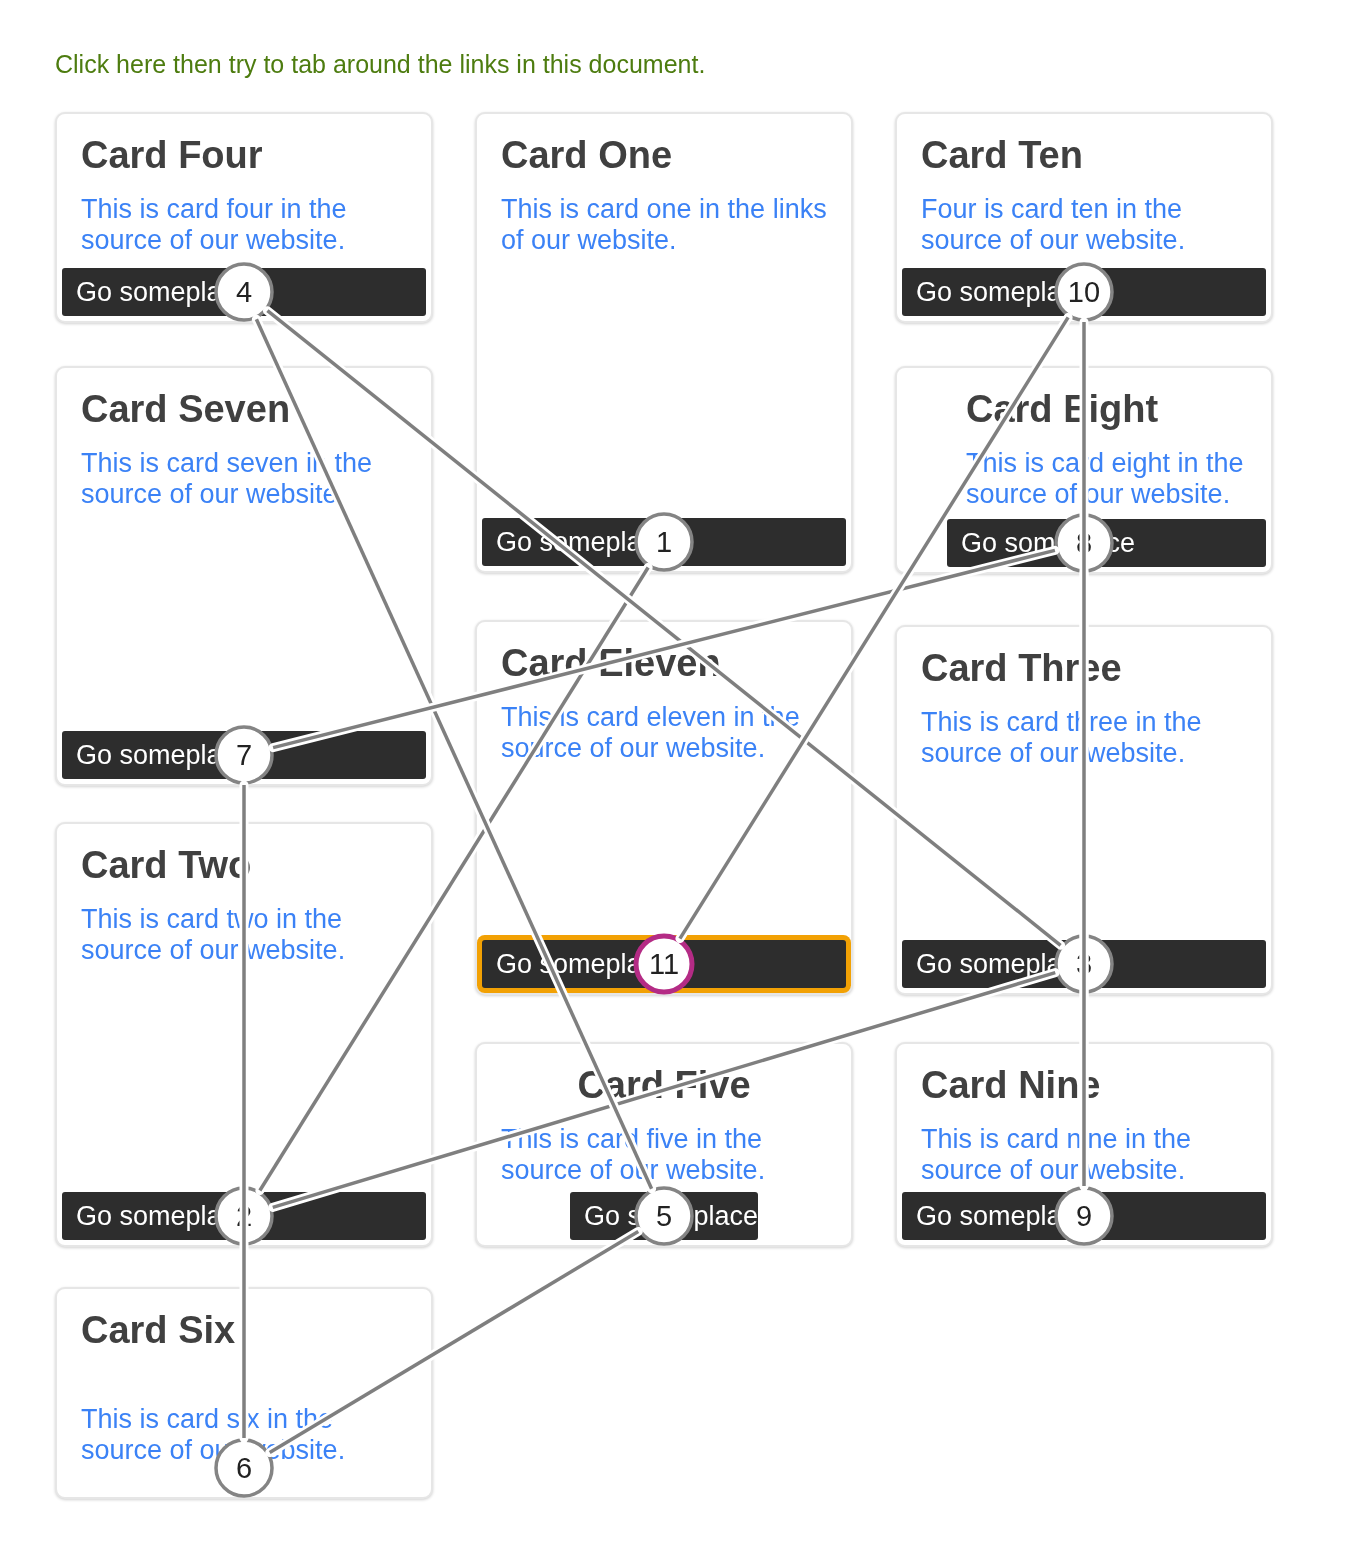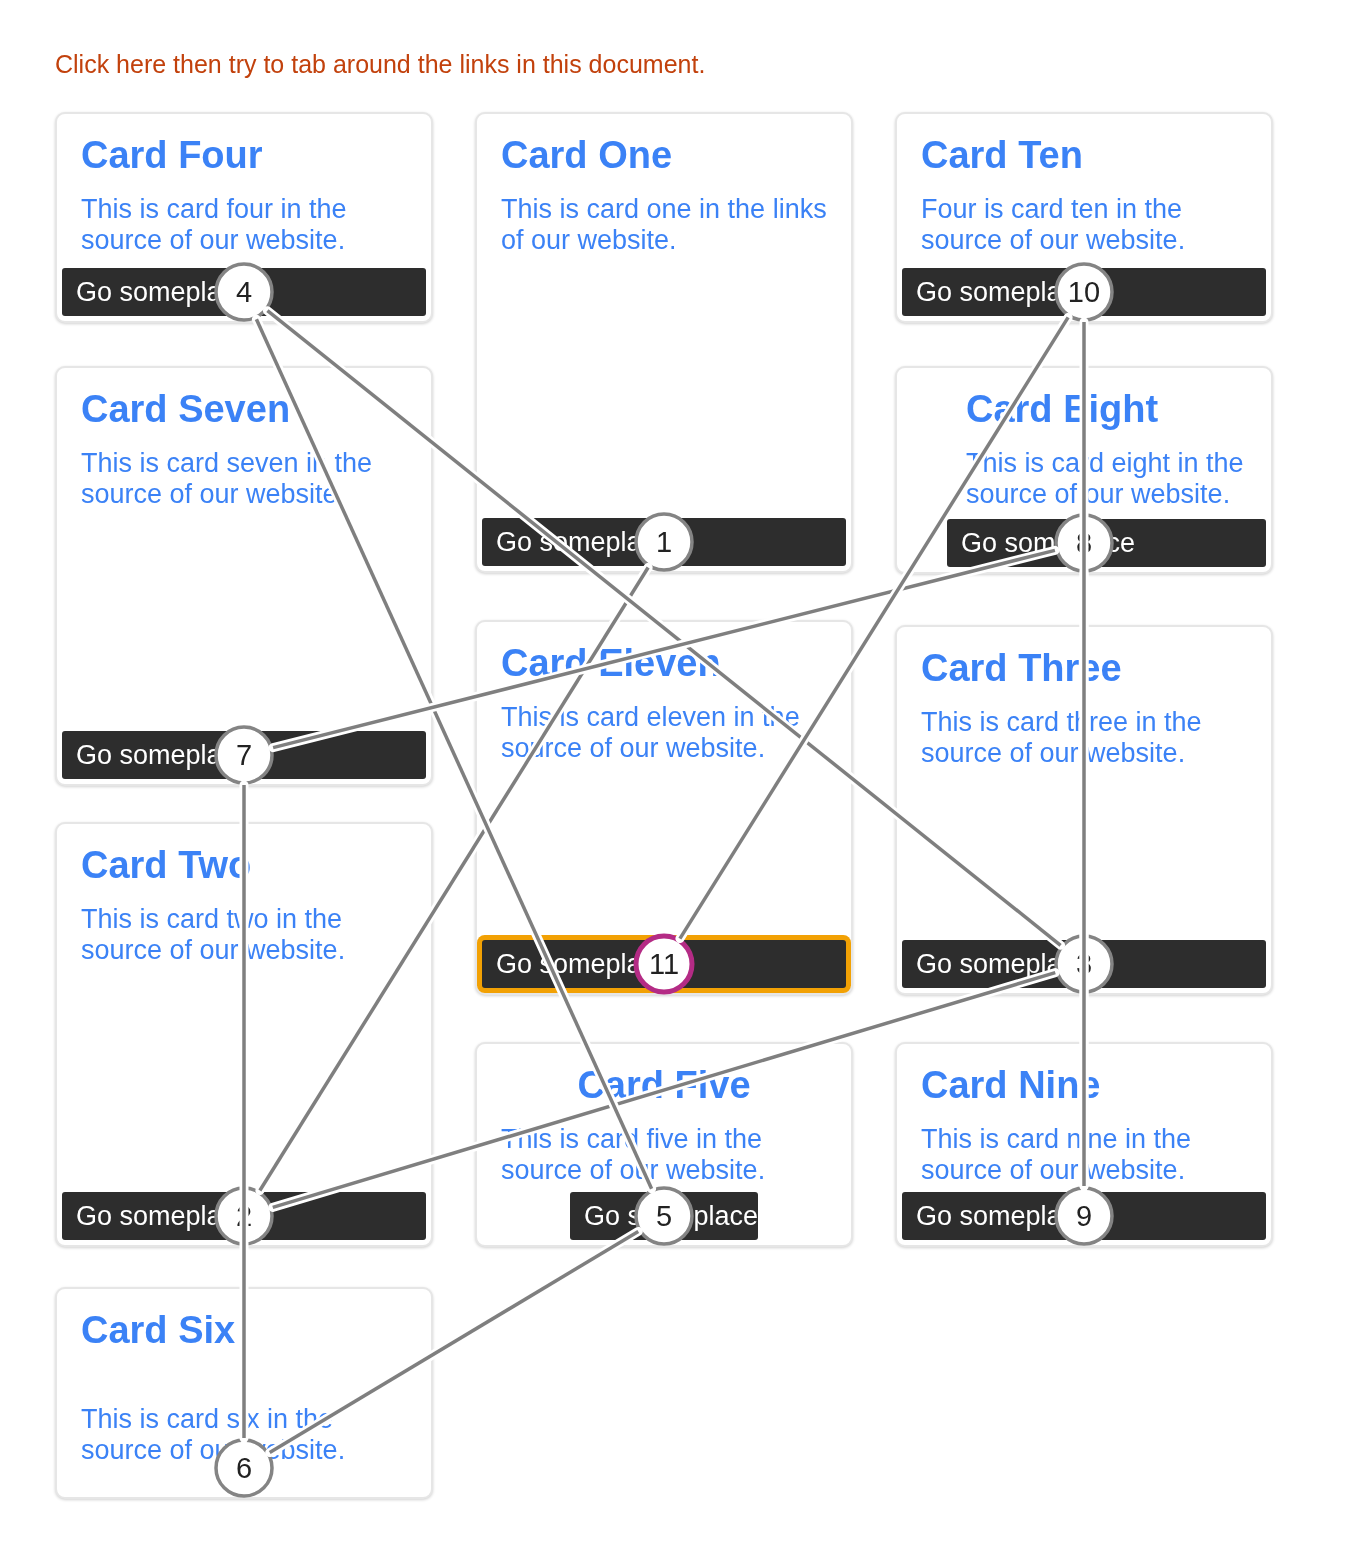--- a/index.html
+++ b/index.html
@@ -4,21 +4,21 @@
 <style>
   html,body{margin:0;padding:0;background:#ffffff;}
   body{
     position:relative;
     width:1347px;height:1548px;
     font-family:"Liberation Sans","DejaVu Sans",sans-serif;
     overflow:hidden;
   }
   .instruction{
     position:absolute;left:55px;top:50px;margin:0;
-    font-size:25px;color:#c2410c;
+    font-size:25px;color:#4d7c0f;
   }
   .col{position:absolute;top:112px;width:378px;display:flex;flex-direction:column;}
   #col-1{left:55px;} #col-2{left:475px;} #col-3{left:895px;}
 
   .card{
     background:#ffffff;
     border:2px solid #e6e6e6;
     border-radius:10px;
     box-shadow:0 1px 3px rgba(0,0,0,0.18);
     box-sizing:border-box;
@@ -29,21 +29,21 @@
   .c41{height:211px;} .c42{height:420px;margin-top:43px;}
   .c43{height:425px;margin-top:36px;} .c44{height:212px;margin-top:40px;gap:35px;}
   
   .c21{height:461px;} .c22{height:375px;margin-top:47px;} .c23{height:205px;margin-top:47px;align-items:center;}
   
   .c31{height:211px;} .c32{height:208px;margin-top:43px;padding-left:45px;}
   .c33{height:370px;margin-top:51px;} .c34{height:205px;margin-top:47px;justify-content:center;}
 
   .card-title{
     margin:21px 24px 0;
-    font-size:38px;font-weight:bold;color:#3b82f6;line-height:1.1;
+    font-size:38px;font-weight:bold;color:#404040;line-height:1.1;
   }
   .card-text{
     margin:17px 24px 0;
     font-size:27px;line-height:31px;color:#3b82f6;
   }
   .btn{
     display:block;
     margin:auto 5px 5px;
     height:48px;line-height:48px;
     background:#2d2d2d;color:#ffffff;

